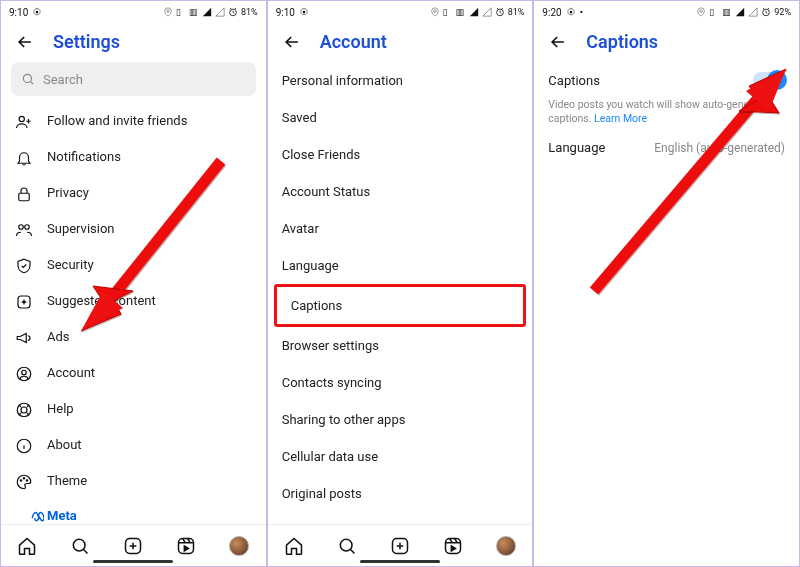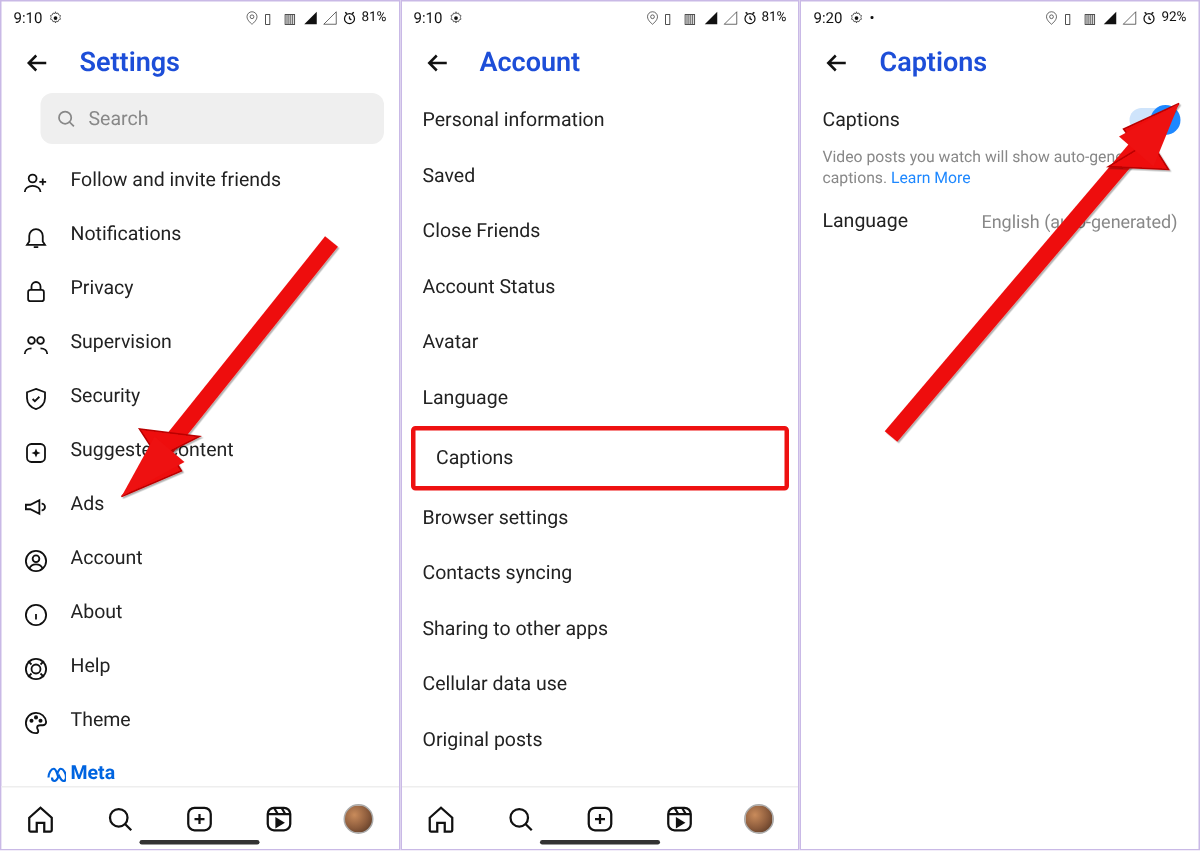--- a/index.html
+++ b/index.html
@@ -6,21 +6,21 @@
   html, body { width: 800px; height: 567px; font-family: -apple-system, "Segoe UI", Roboto, Arial, sans-serif; background: #fff; overflow: hidden; }
   .app { display: flex; width: 800px; height: 567px; }
   .panel { width: 311px; height: 567px; border: 1px solid #c9b9e6; position: relative; overflow: hidden; background:#fff; display:flex; flex-direction:column;}
   .statusbar { display:flex; justify-content:space-between; align-items:center; height:20px; padding: 2px 8px 0 8px; font-size:10px; color:#111;}
   .statusbar .left { display:flex; align-items:center; gap:4px;}
   .statusbar .right { display:flex; align-items:center; gap:3px; font-size:9px;}
   .sicon { width:10px; height:10px; display:inline-block;}
   .header { display:flex; align-items:center; gap:18px; padding: 10px 14px 10px 14px; }
   .header .back { width:20px; height:20px; display:flex; align-items:center; justify-content:center; }
   .header .title { font-size:18px; font-weight:600; color:#1d4ed8;}
-  .searchbar { margin: 0 10px 8px 26px; background:#efefef; border-radius:8px; height:34px; display:flex; align-items:center; padding:0 10px; gap:8px; color:#888;}
+  .searchbar { margin: 0 10px 8px 10px; background:#efefef; border-radius:8px; height:34px; display:flex; align-items:center; padding:0 10px; gap:8px; color:#888;}
   .searchbar svg { width:14px; height:14px;}
   .searchbar span { font-size:13px; color:#888;}
   .list { flex:1; overflow:hidden; }
   .row { display:flex; gap:14px; padding: 9px 14px; font-size:13px; color:#222; }
   .row .ricon { width:18px; height:18px; display:flex; align-items:center; justify-content:center; flex-shrink:0;}
   .row .ricon svg { width:18px; height:18px; stroke:#111; fill:none; stroke-width:1.6;}
   .row.noicon { padding: 11px 14px; }
   .meta-block { padding: 8px 14px 0 29px;}
   .meta-logo { color:#0064e0; font-weight:700; font-size:13px; display:flex; align-items:center; gap:3px;}
   .meta-logo svg { width:14px; height:14px;}
@@ -161,34 +161,34 @@
               <circle cx="12" cy="10" r="3"></circle>
               <path d="M6 19c1-3 4-4 6-4s5 1 6 4"></path>
             </svg>
           </span>
         <span>Account</span>
       </div>
       <div class="row">
         <span class="ricon">
             <svg viewBox="0 0 24 24">
               <circle cx="12" cy="12" r="9"></circle>
-              <path d="M12 8h.01M12 11v5"></path>
-            </svg>
-          </span>
-        <span>About</span>
-      </div>
-      <div class="row">
-        <span class="ricon">
-            <svg viewBox="0 0 24 24">
-              <circle cx="12" cy="12" r="9"></circle>
               <circle cx="12" cy="12" r="4"></circle>
               <path d="M5 5l3 3M19 5l-3 3M5 19l3-3M19 19l-3-3"></path>
             </svg>
           </span>
         <span>Help</span>
+      </div>
+      <div class="row">
+        <span class="ricon">
+            <svg viewBox="0 0 24 24">
+              <circle cx="12" cy="12" r="9"></circle>
+              <path d="M12 8h.01M12 11v5"></path>
+            </svg>
+          </span>
+        <span>About</span>
       </div>
       <div class="row">
         <span class="ricon">
             <svg viewBox="0 0 24 24">
               <path d="M12 3a9 9 0 100 18c1.5 0 2-1 2-2s-1-1.5-1-3 1-2 3-2h2a3 3 0 003-3 9 9 0 00-9-8z"></path>
               <circle cx="8" cy="10" r="1" fill="#111"></circle>
               <circle cx="12" cy="7" r="1" fill="#111"></circle>
               <circle cx="16" cy="10" r="1" fill="#111"></circle>
             </svg>
           </span>

